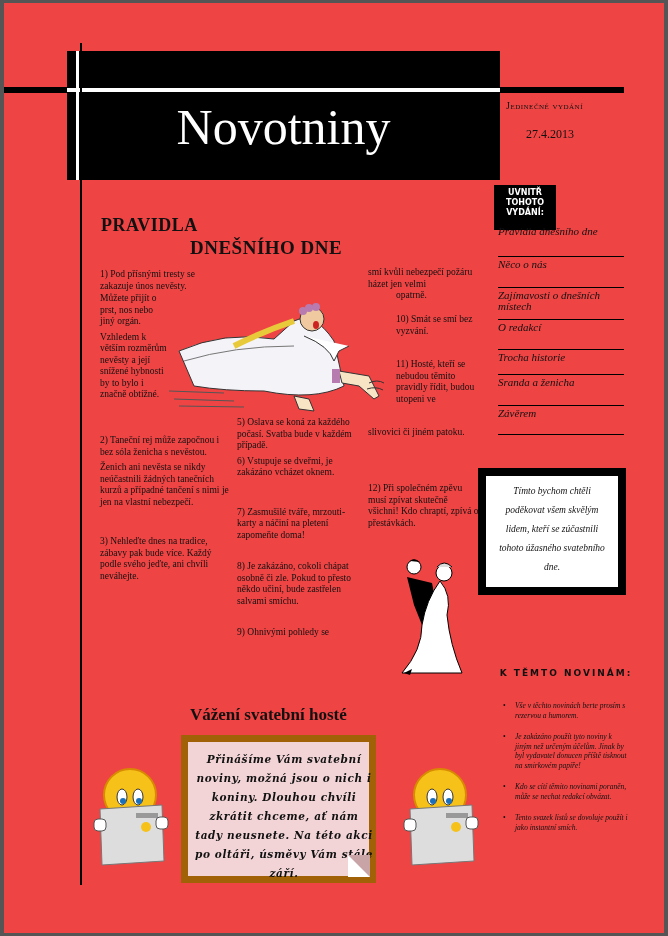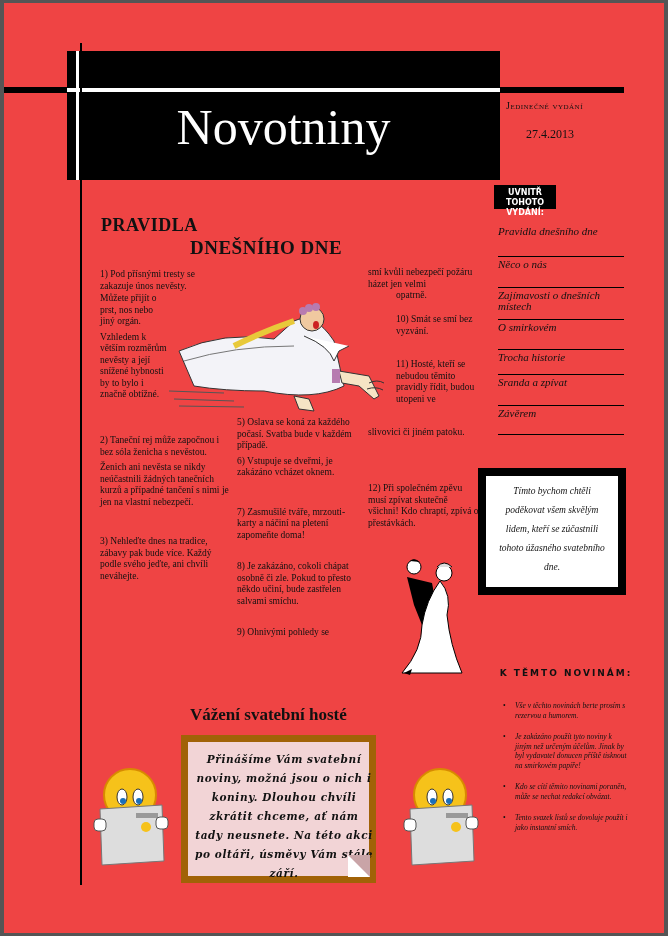--- a/index.html
+++ b/index.html
@@ -13,21 +13,21 @@
     .mast-main { left: 63px; top: 90px; width: 433px; height: 87px; background: #000; }
     .hline { left: 0; top: 84px; width: 620px; height: 6px; background: #000; }
     .hline-gap { left: 63px; top: 85px; width: 433px; height: 4px; background: #fff; }
     .vline-white { left: 72px; top: 48px; width: 3px; height: 129px; background: #fff; }
     .vline { left: 76px; top: 40px; width: 2px; height: 842px; background: #000; }
     .title { left: 63px; top: 94px; width: 433px; text-align: center; color: #fff; font-size: 50px; line-height: 60px; }
     .edition { left: 502px; top: 97px; font-size: 10px; letter-spacing: 0.5px; font-variant: small-caps; }
     .date { left: 522px; top: 124px; font-size: 12px; }
 
     
-    .toc-head { left: 490px; top: 182px; width: 62px; height: 24px; background: #000; color: #fff;
+    .toc-head { left: 490px; top: 182px; width: 62px; height: 45px; background: #000; color: #fff;
       font-family: "DejaVu Sans", sans-serif; font-weight: bold; font-size: 8px; line-height: 10px;
       text-align: center; padding-top: 3px; }
     .toc { left: 494px; top: 223px; width: 126px; }
     .toc-item { font-style: italic; font-weight: normal; font-size: 11px; line-height: 11px; border-bottom: 1.5px solid #000; }
 
     
     .h-rules1 { left: 97px; top: 212px; font-size: 18px; font-weight: bold; letter-spacing: 0.5px; text-align: center; }
     .h-rules2 { left: 186px; top: 234px; font-size: 19px; font-weight: bold; letter-spacing: 0.5px; }
 
     .txt { font-size: 9.5px; line-height: 11.5px; }
@@ -73,23 +73,23 @@
   <div class="abs vline"></div>
   <div class="abs title">Novotniny</div>
   <div class="abs edition">Jedinečné vydání</div>
   <div class="abs date">27.4.2013</div>
 
   <div class="abs toc-head">UVNITŘ TOHOTO VYDÁNÍ:</div>
   <div class="abs toc">
     <div class="toc-item" style="height:31px">Pravidla dnešního dne</div>
     <div class="toc-item" style="height:31px;padding-top:2px">Něco o nás</div>
     <div class="toc-item" style="height:32px;padding-top:2px">Zajímavosti o dnešních místech</div>
-    <div class="toc-item" style="height:30px;padding-top:2px">O smirkovém</div>
+    <div class="toc-item" style="height:30px;padding-top:2px">O redakcí</div>
     <div class="toc-item" style="height:25px;padding-top:2px">Trocha historie</div>
-    <div class="toc-item" style="height:31px;padding-top:2px">Sranda a zpívat</div>
+    <div class="toc-item" style="height:31px;padding-top:2px">Sranda a ženicha</div>
     <div class="toc-item" style="height:29px;padding-top:2px">Závěrem</div>
   </div>
 
   <div class="abs h-rules1">PRAVIDLA</div>
   <div class="abs h-rules2">DNEŠNÍHO DNE</div>
 
   <div class="abs txt col1a">
       <p>1) Pod přísnými tresty se zakazuje únos nevěsty.</p>
     </div>
   <div class="abs txt" style="left:96px;top:290px;width:70px">

